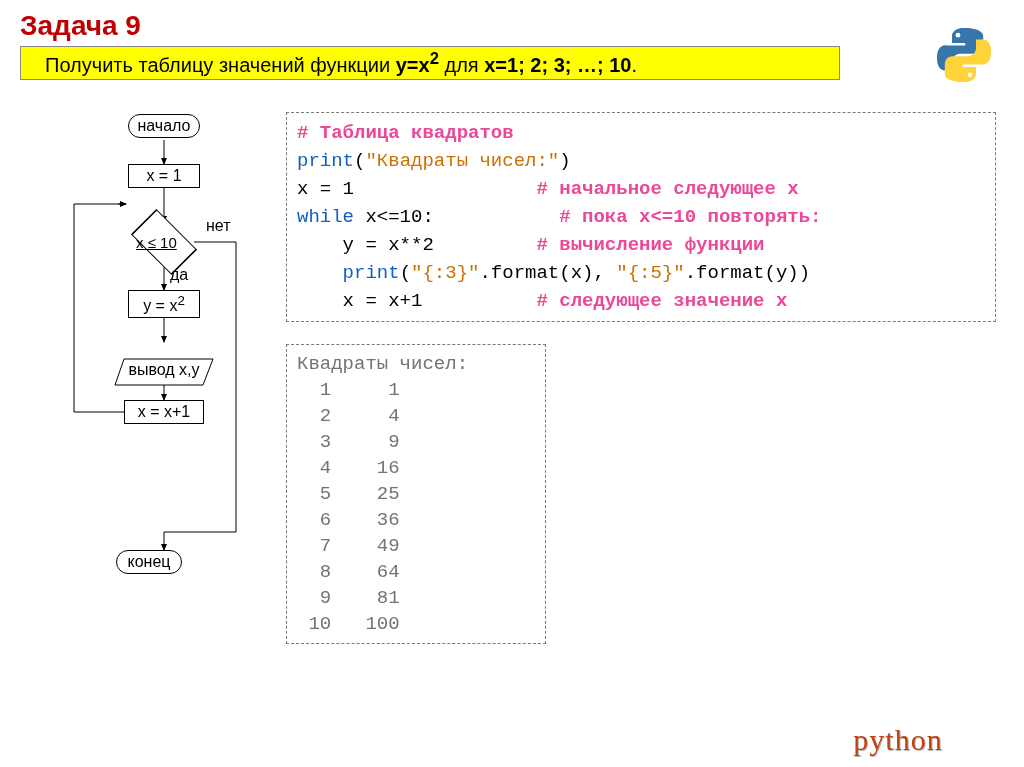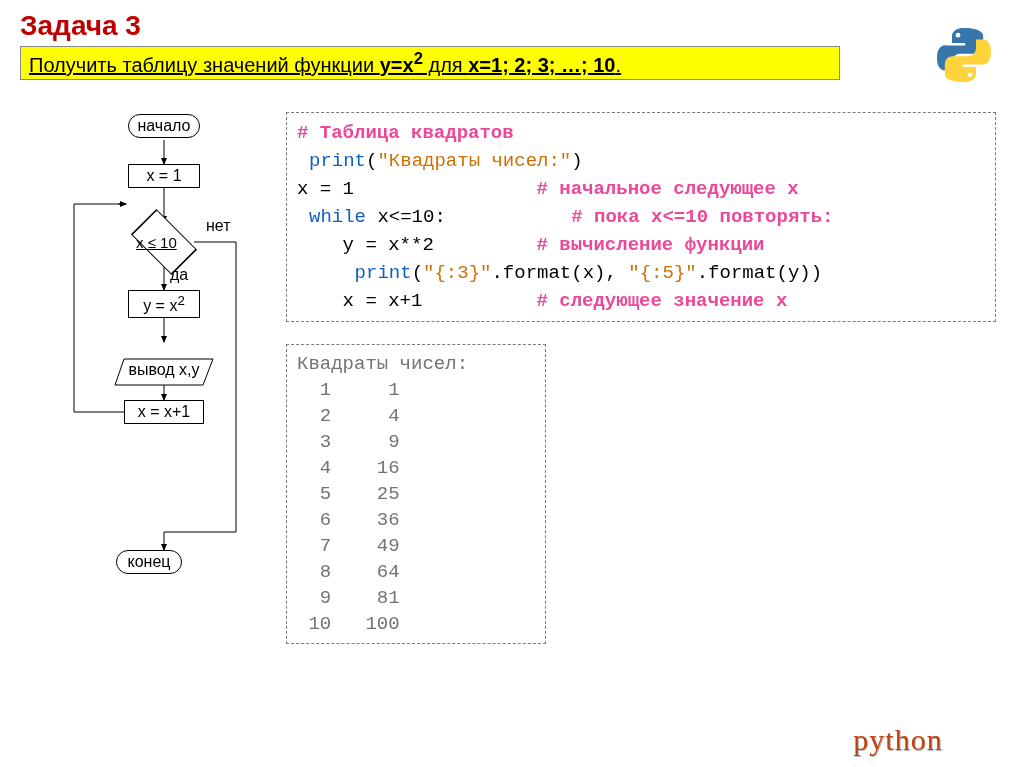--- a/index.html
+++ b/index.html
@@ -14,25 +14,24 @@
   }
   .title {
     color: #c00000;
     font-weight: bold;
     font-size: 28px;
     margin: 10px 0 4px 20px;
   }
   .subtitle-bar {
     background: #ffff00;
     border: 1px solid #888;
-    padding: 2px 8px;
+    padding: 2px 24px;
     margin: 0 20px 0 20px;
     font-size: 20px;
     width: 820px;
-    text-decoration: underline;
   }
   .python-logo {
     position: absolute;
     right: 30px;
     top: 25px;
     width: 60px;
     height: 60px;
   }
   .content {
     display: flex;
@@ -90,41 +89,41 @@
     padding: 6px 10px;
     font-family: "Courier New", monospace;
     font-size: 19px;
     line-height: 26px;
     white-space: pre;
     width: 260px;
     margin-top: 22px;
     color: #737373;
   }
   .c-red { color: #ec4899; font-weight: bold; }
-  .c-blue { color: #1060c0; margin-left: 12px; }
+  .c-blue { color: #1060c0; }
   .c-orange { color: #cc7000; }
   .c-black { color: #000; }
   .footer-logo {
     position: absolute;
     right: 36px;
     bottom: 10px;
     width: 180px;
     text-align: center;
     font-family: Georgia, serif;
     font-size: 30px;
     letter-spacing: 1px;
     color: #c2410c;
     text-shadow: 1px 1px 0 #bbb, -1px -1px 0 #fff;
     filter: blur(0.3px);
   }
 </style>
 </head>
 <body>
 
-<div class="title">Задача 3</div>
+<div class="title">Задача 9</div>
 
 <div class="subtitle-bar">
   <span>Получить таблицу значений функции </span><b><span>y=x</span><sup>2</sup></b><span> для </span><b>x=1; 2; 3; …; 10</b><span>.</span>
 </div>
 
 <svg class="python-logo" viewBox="0 0 100 100">
   <path d="M50 5 C30 5 30 18 30 18 L30 30 L52 30 L52 34 L20 34 C20 34 5 32 5 55 C5 78 20 76 20 76 L30 76 L30 62 C30 62 29 48 46 48 L68 48 C68 48 82 49 82 34 L82 18 C82 18 83 5 50 5 Z" fill="#3776ab"></path>
   <circle cx="40" cy="17" r="4" fill="#fff"></circle>
   <path d="M50 95 C70 95 70 82 70 82 L70 70 L48 70 L48 66 L80 66 C80 66 95 68 95 45 C95 22 80 24 80 24 L70 24 L70 38 C70 38 71 52 54 52 L32 52 C32 52 18 51 18 66 L18 82 C18 82 17 95 50 95 Z" fill="#ffd43b"></path>
   <circle cx="60" cy="83" r="4" fill="#fff"></circle>

